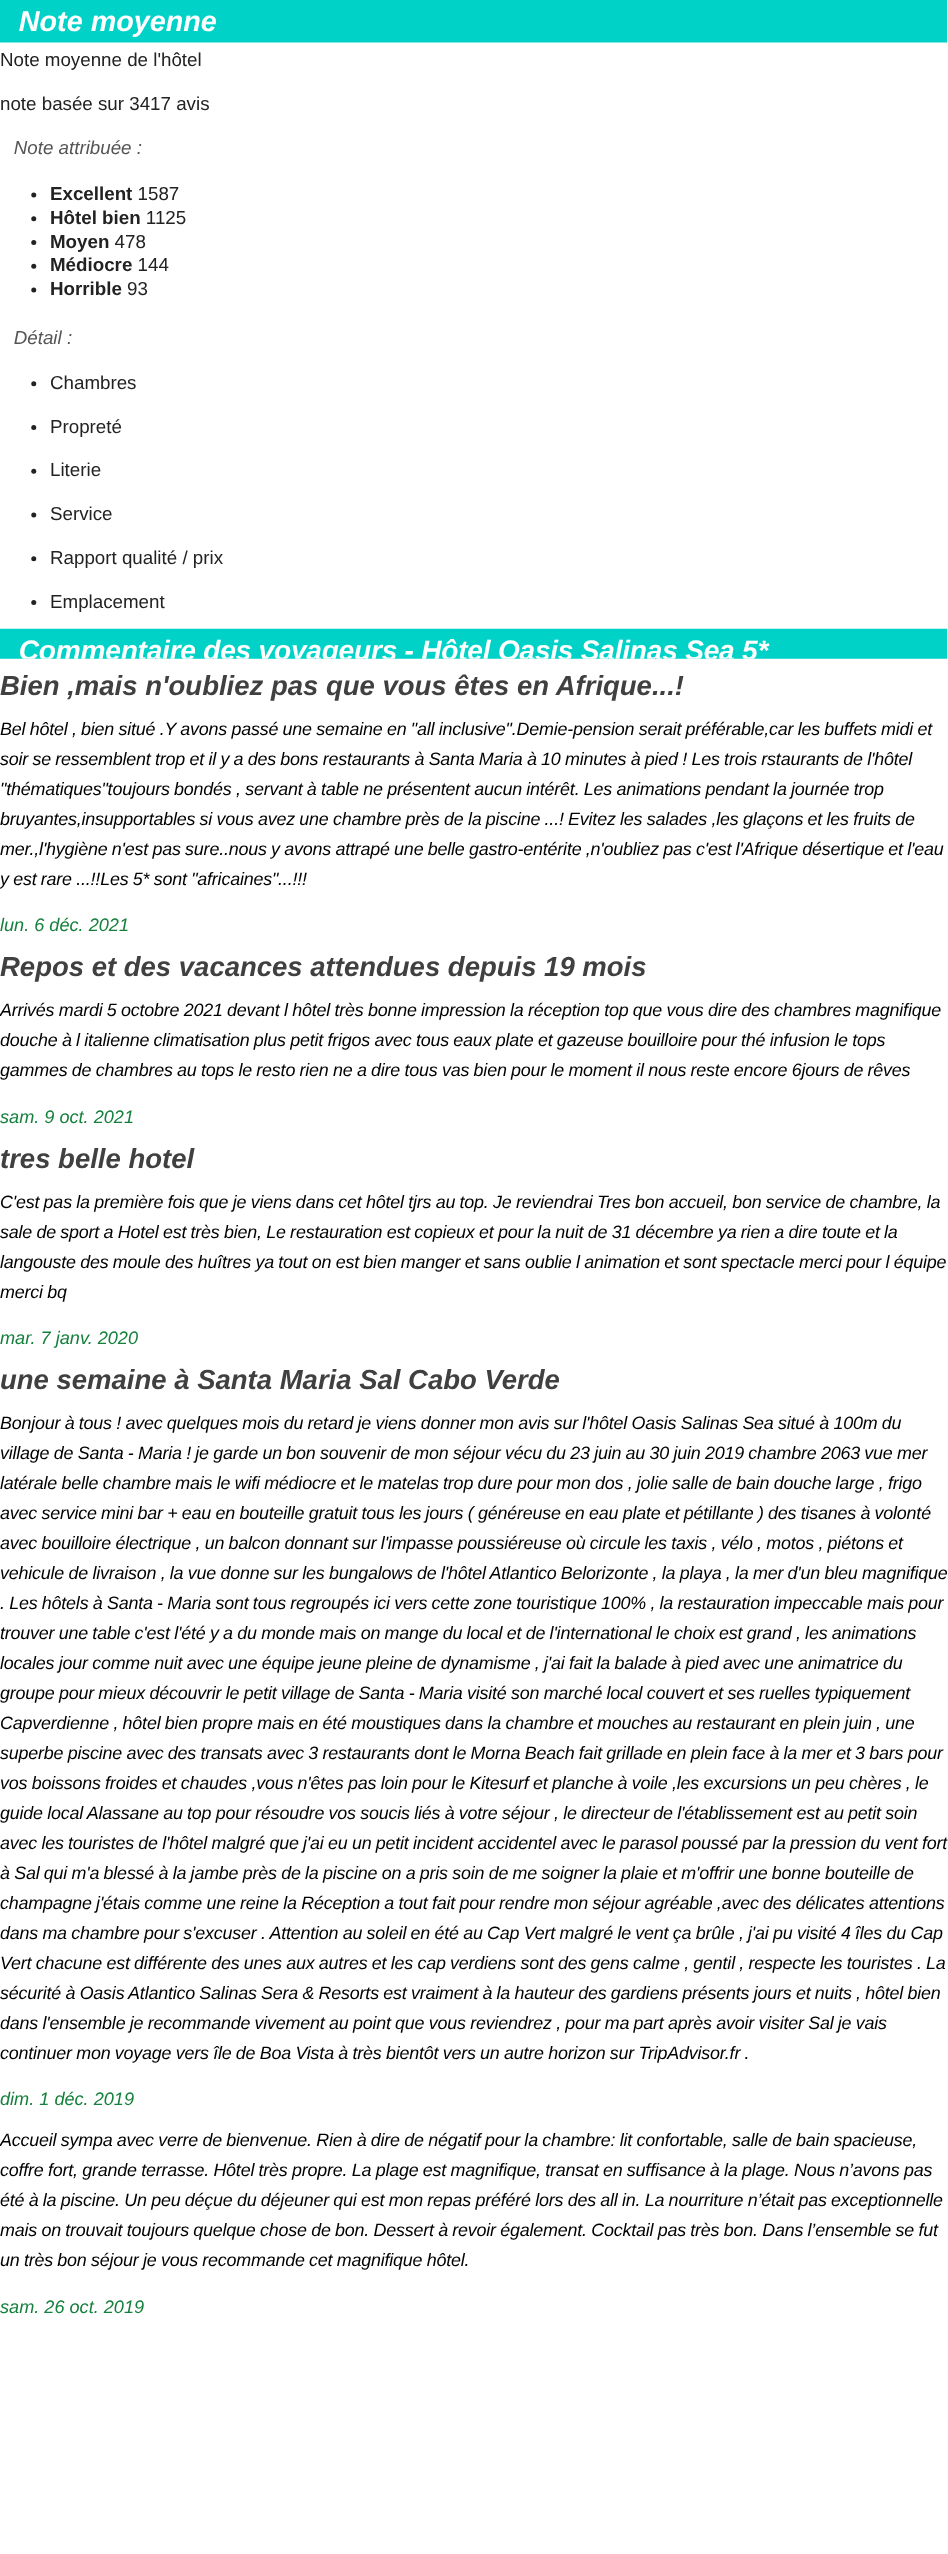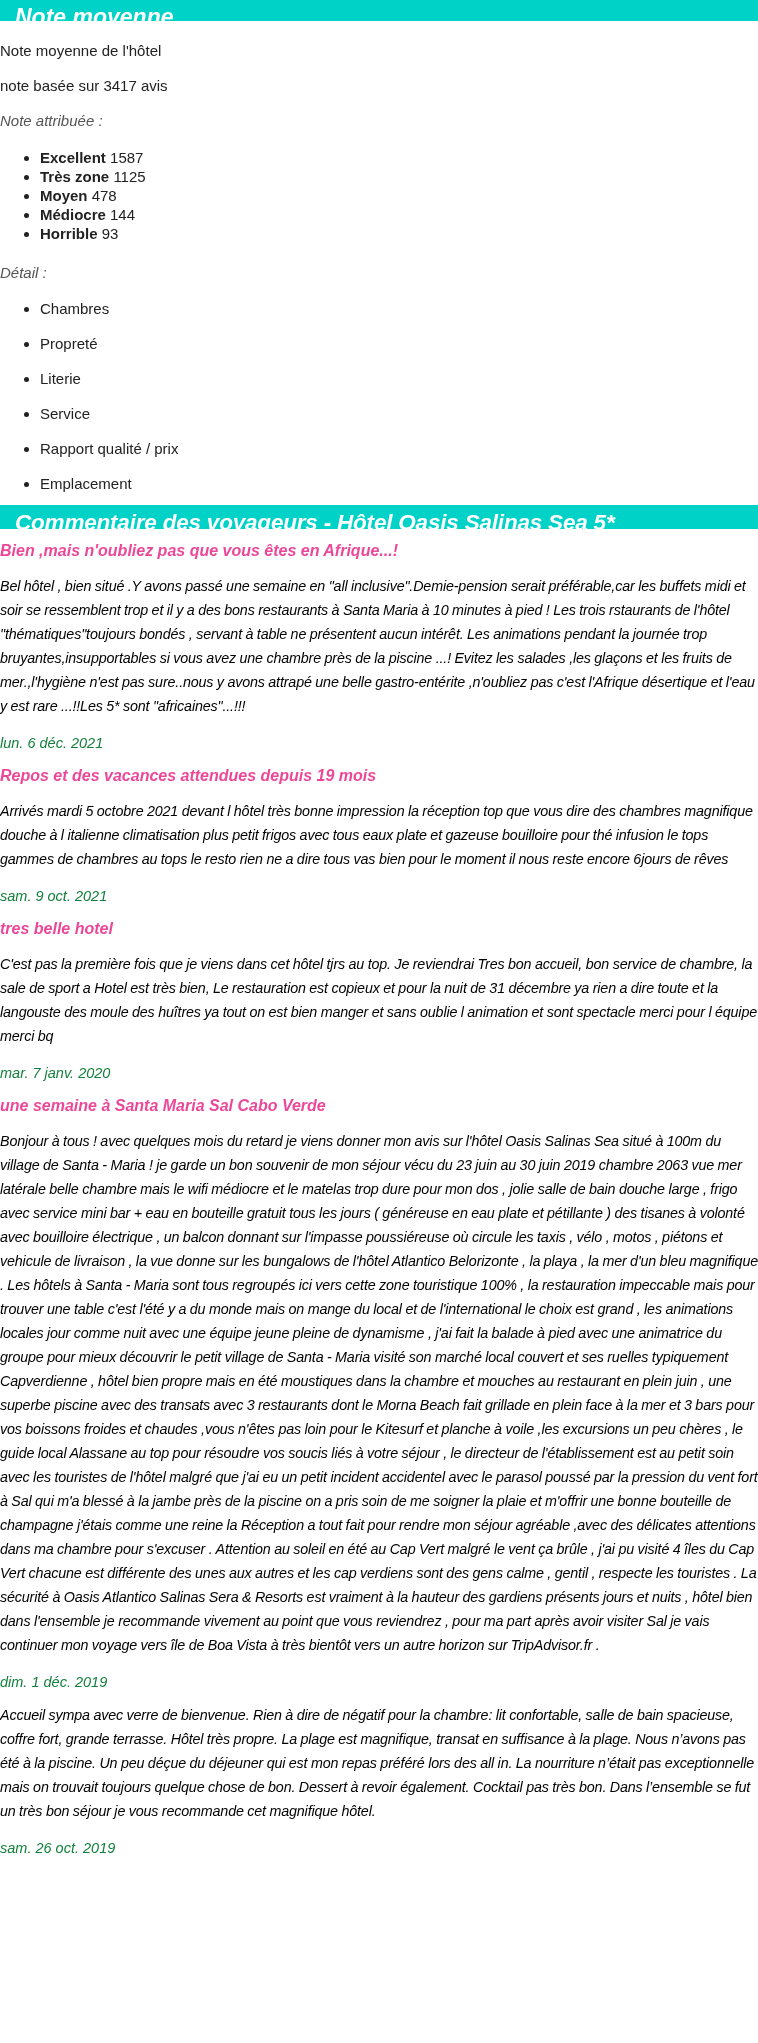--- a/index.html
+++ b/index.html
@@ -12,71 +12,72 @@
       font-family: "Liberation Sans", sans-serif;
       color: #222222;
       overflow-x: hidden;
     }
     .band {
       background: #00d2c8;
       color: #ffffff;
       font-style: italic;
       font-weight: bold;
       font-size: 23px;
-      height: 21px;
+      height: 34px;
       line-height: 35px;
       padding-left: 15px;
       margin: 0;
       white-space: nowrap;
       overflow: hidden;
     }
     .band.b2 {
       margin-top: 12px;
       height: 24px;
       line-height: 36px;
       font-size: 22.5px;
       letter-spacing: -0.2px;
     }
     .plain {
       font-size: 15px;
       margin: 0;
       line-height: 18px;
     }
-    .p1 { padding-top: 21px; }
+    .p1 { padding-top: 6px; }
     .p2 { padding-top: 17px; }
     .lbl {
       font-size: 15px;
       font-style: italic;
       color: #555555;
       margin: 0;
       line-height: 18px;
+      padding-left: 11px;
     }
     .lbl1 { padding-top: 17px; }
     ul.ratings {
       margin: 18px 0 0 0;
       padding-left: 40px;
       font-size: 15px;
       line-height: 19px;
     }
     ul.ratings li b { font-weight: bold; }
     .lbl2 { padding-top: 21px; }
     ul.details {
       margin: 18px 0 0 0;
       font-size: 15px;
     }
     ul.details li {
       line-height: 18px;
       margin-bottom: 17px;
     }
     ul.details li:last-child { margin-bottom: 0; }
     .review-title {
-      color: #ec4899;
+      color: #404040;
       font-style: italic;
       font-weight: bold;
-      font-size: 16px;
+      font-size: 22px;
       line-height: 26px;
       margin: 9px 0 0 0;
       white-space: nowrap;
     }
     .review-body {
       font-style: italic;
       color: #000000;
       font-size: 14.3px;
       line-height: 24px;
       margin: 10px 0 0 0;
@@ -96,21 +97,21 @@
 <body>
 
 <h2 class="band">Note moyenne</h2>
 
 <p class="plain p1">Note moyenne de l'hôtel</p>
 <p class="plain p2">note basée sur 3417 avis</p>
 
 <p class="lbl lbl1">Note attribuée :</p>
 <ul class="ratings">
   <li><b>Excellent</b> <span>1587</span></li>
-  <li><b>Très zone</b> <span>1125</span></li>
+  <li><b>Hôtel bien</b> <span>1125</span></li>
   <li><b>Moyen</b> <span>478</span></li>
   <li><b>Médiocre</b> <span>144</span></li>
   <li><b>Horrible</b> <span>93</span></li>
 </ul>
 
 <p class="lbl lbl2">Détail :</p>
 <ul class="details">
   <li>Chambres</li>
   <li>Propreté</li>
   <li>Literie</li>

